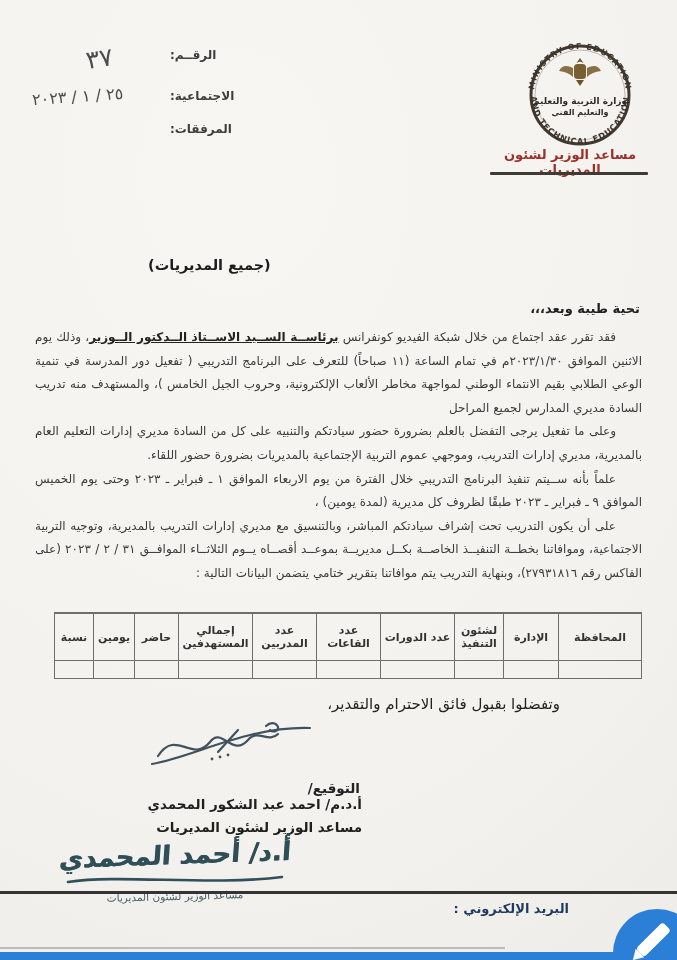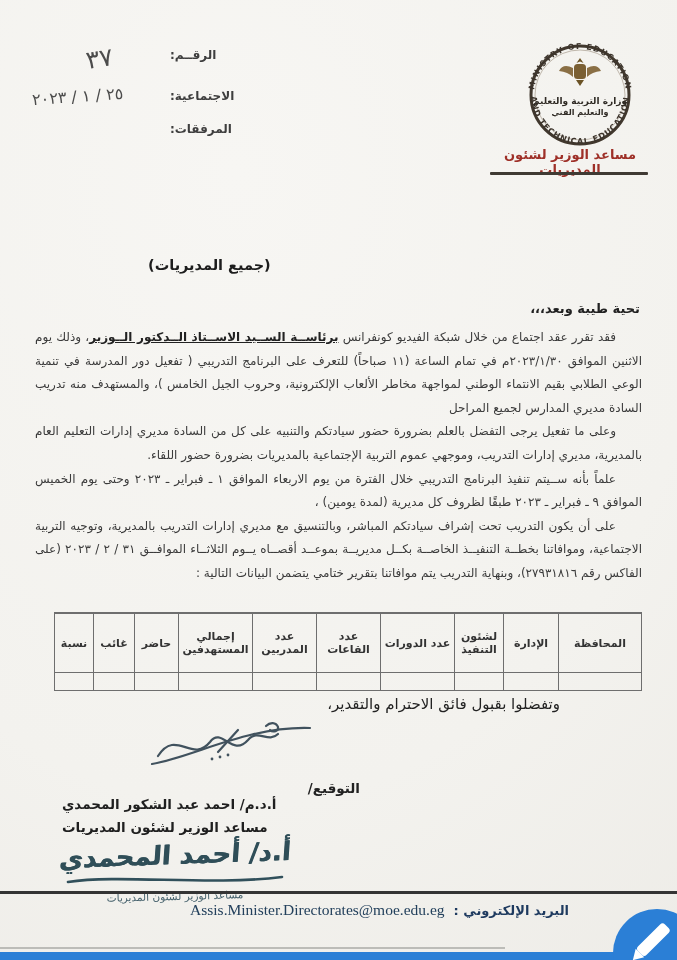--- a/index.html
+++ b/index.html
@@ -21,26 +21,26 @@
   #to-line{left:0;right:0;text-align:center;font-size:15px;font-weight:bold;color:#1d1d1d;}
   #to-scope{font-size:14.5px;font-weight:bold;color:#1d1d1d;}
   #greeting{font-size:13px;font-weight:bold;color:#222;}
   .body-text{right:35px;left:35px;top:326px;font-size:12px;line-height:23.6px;text-align:justify;color:#3b3b3b;}
   .body-text p{margin:0;text-indent:26px;}
   .b{font-weight:bold;color:#222;}
   .u{text-decoration:underline;}
   
   table.report{border-collapse:collapse;table-layout:fixed;background:transparent;}
   table.report th,table.report td{border:1.2px solid #6e6e6e;}
-  table.report th{font-size:11px;font-weight:bold;color:#333;height:44px;padding:7px 2px;border-top-width:2px;}
+  table.report th{font-size:11px;font-weight:bold;color:#333;height:44px;padding:1px 2px;border-top-width:2px;}
   table.report td{height:15px;}
   
   #closing{font-size:15px;font-weight:normal;color:#222;}
   #sig-label{font-size:13.5px;font-weight:bold;color:#222;}
-  .signer-block{width:300px;text-align:left;}
+  .signer-block{width:300px;text-align:right;}
   .signer-name{font-size:13.5px;font-weight:bold;color:#1f1f1f;}
   .signer-title{font-size:13.5px;font-weight:bold;color:#1f1f1f;margin-top:7px;}
   .hand-sig{width:240px;text-align:center;color:#2f4e58;}
   .hand-name{font-size:26px;font-weight:bold;transform:skewX(-6deg) rotate(-2deg);text-shadow:0.6px 0 currentColor;white-space:nowrap;}
   .hand-title{font-size:10.5px;color:#44606b;transform:rotate(-1.5deg);margin-top:1px;}
   
   #footer-rule{left:0;top:891px;width:677px;height:2.5px;background:#343434;}
   #scan-line{left:0;top:947px;width:505px;height:2px;background:#bcbcb8;}
   .footer-row{top:901px;right:108px;display:flex;gap:9px;align-items:baseline;}
   #email-label{font-size:13px;font-weight:bold;color:#1e3a5f;white-space:nowrap;}
@@ -116,21 +116,21 @@
     <tbody>
         <tr>
       <th>المحافظة</th>
       <th>الإدارة</th>
       <th>لشئون التنفيذ</th>
       <th>عدد الدورات</th>
       <th>عدد القاعات</th>
       <th>عدد المدربين</th>
       <th>إجمالي المستهدفين</th>
       <th>حاضر</th>
-      <th>غائب</th>
+      <th>يومين</th>
       <th>نسبة</th>
     </tr>
     <tr>
       <td></td>
           <td></td>
           <td></td>
           <td></td>
           <td></td>
           <td></td>
           <td></td>
@@ -169,21 +169,20 @@
     <div class="hand-name">أ.د/ أحمد المحمدي</div>
     <svg width="230" height="12" viewBox="0 0 230 12">
       <path d="M8 9 C60 1, 150 13, 222 4" fill="none" stroke="#31505b" stroke-width="2.6" stroke-linecap="round"></path>
     </svg>
     <div class="hand-title">مساعد الوزير لشئون المديريات</div>
   </div>
 
   <div class="abs" id="footer-rule"></div>
   <div class="abs footer-row">
     <span id="email-label">البريد الإلكتروني :</span>
-    <span id="email-value">Assis.Minister.Directorates@moe.edu.eg</span>
   </div>
   <div class="abs" id="scan-line"></div>
   <div class="abs" id="bottom-bar"></div>
 
   <button class="abs" id="fab" aria-label="edit">
     <svg width="88" height="88" viewBox="0 0 88 88">
       <g transform="rotate(45 40 36)">
         <rect x="34" y="8" width="12" height="38" rx="3.5" fill="#ffffff"></rect>
         <path d="M34 46 h12 l-6 10 z" fill="#ffffff"></path>
       </g>

